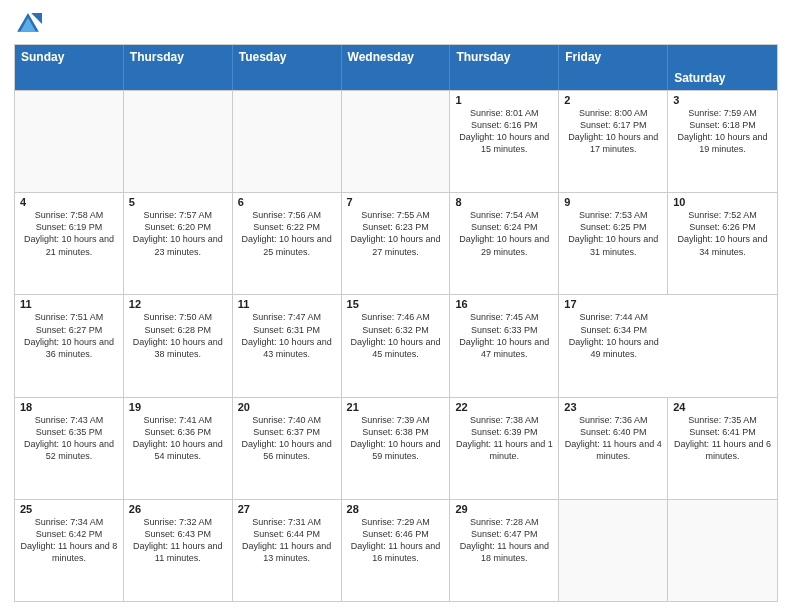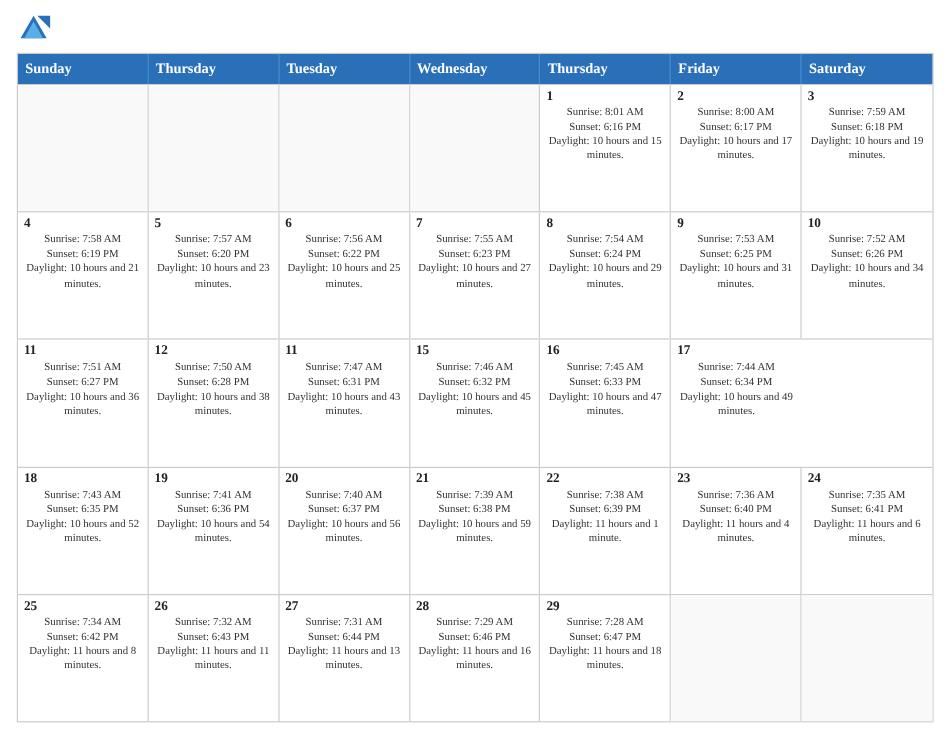--- a/index.html
+++ b/index.html
@@ -9,21 +9,20 @@
       width: 792px;
       height: 612px;
       overflow: hidden;
     }
     .page {
       width: 792px;
       height: 612px;
       padding: 10px 14px 10px 14px;
       display: flex;
       flex-direction: column;
-      font-family: Liberation Serif, serif;
     }
     .header {
       display: flex;
       justify-content: space-between;
       align-items: flex-start;
       margin-bottom: 6px;
     }
     .logo {
       display: flex;
       align-items: center;
@@ -64,21 +63,21 @@
       background: #2970b8;
     }
     .cal-header-cell {
       color: #fff;
       font-size: 12px;
       font-weight: bold;
       padding: 5px 6px;
       text-align: left;
       border-right: 1px solid #4a8acc;
     }
-    .cal-header-cell:last-child { border-right: none; }
+    .cal-header-cell:last-child { border-right: none; margin-top: 21px; }
     .cal-body {
       flex: 1;
       display: flex;
       flex-direction: column;
     }
     .cal-row {
       display: grid;
       grid-template-columns: repeat(7, 1fr);
       flex: 1;
       border-top: 1px solid #ccc;

